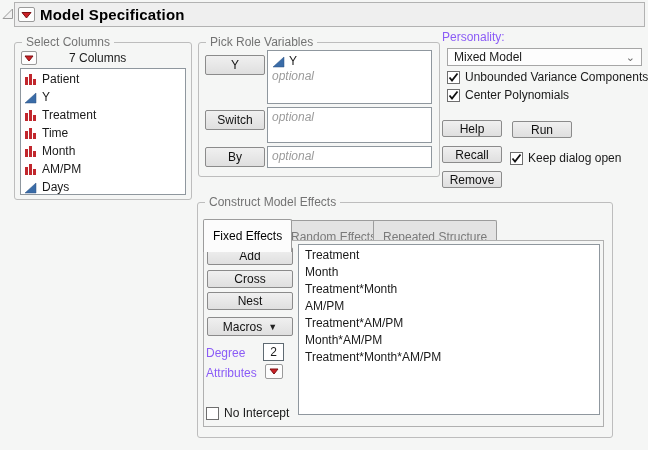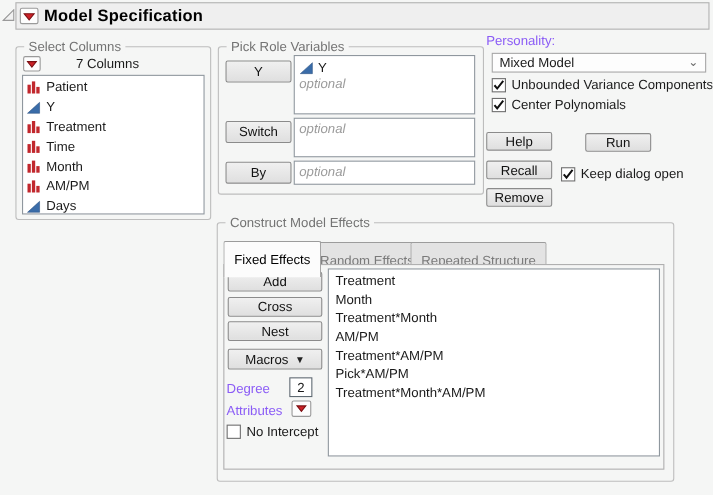--- a/index.html
+++ b/index.html
@@ -226,21 +226,21 @@
         <svg width="11" height="11">
           <path d="M1.5 5.5 L4 8.5 L9.5 1.5" stroke="#111" stroke-width="1.8" fill="none"></path>
         </svg>
       </span>
     <span class="cblabel">Center Polynomials</span>
   </div>
 
   <div class="abs btn" style="left:442px; top:120px; width:60px; height:17px;">
     <span>Help</span>
   </div>
-  <div class="abs btn" style="left:532px; top:121px; width:60px; height:17px;">
+  <div class="abs btn" style="left:512px; top:121px; width:60px; height:17px;">
     <span>Run</span>
   </div>
   <div class="abs btn" style="left:442px; top:146px; width:60px; height:17px;">
     <span>Recall</span>
   </div>
   <div class="abs cbrow" style="left:510px; top:151px;">
     <span class="cb">
         <svg width="11" height="11">
           <path d="M1.5 5.5 L4 8.5 L9.5 1.5" stroke="#111" stroke-width="1.8" fill="none"></path>
         </svg>
@@ -286,28 +286,28 @@
     <span>2</span>
   </div>
 
   <div class="abs lbl" style="left:206px; top:366px; z-index:2;">Attributes</div>
   <div class="abs hotspot" style="left:265px; top:364px; width:18px; height:15px; z-index:2;">
     <svg width="10" height="7">
         <polygon points="1,1 9,1 5,6" fill="#cc2127" stroke="#7c1013" stroke-width="1"></polygon>
       </svg>
   </div>
 
-  <div class="abs cbrow" style="left:206px; top:385px; z-index:2;">
+  <div class="abs cbrow" style="left:206px; top:406px; z-index:2;">
     <span class="cb"></span>
     <span class="cblabel">No Intercept</span>
   </div>
 
   <div class="abs well" style="left:298px; top:244px; width:302px; height:171px; padding-top:2px; z-index:2;">
     <div class="effect-line">Treatment</div>
     <div class="effect-line">Month</div>
     <div class="effect-line">Treatment*Month</div>
     <div class="effect-line">AM/PM</div>
     <div class="effect-line">Treatment*AM/PM</div>
-    <div class="effect-line">Pick*AM/PM</div>
+    <div class="effect-line">Month*AM/PM</div>
     <div class="effect-line">Treatment*Month*AM/PM</div>
   </div>
 
 </div>
 
 </body></html>

